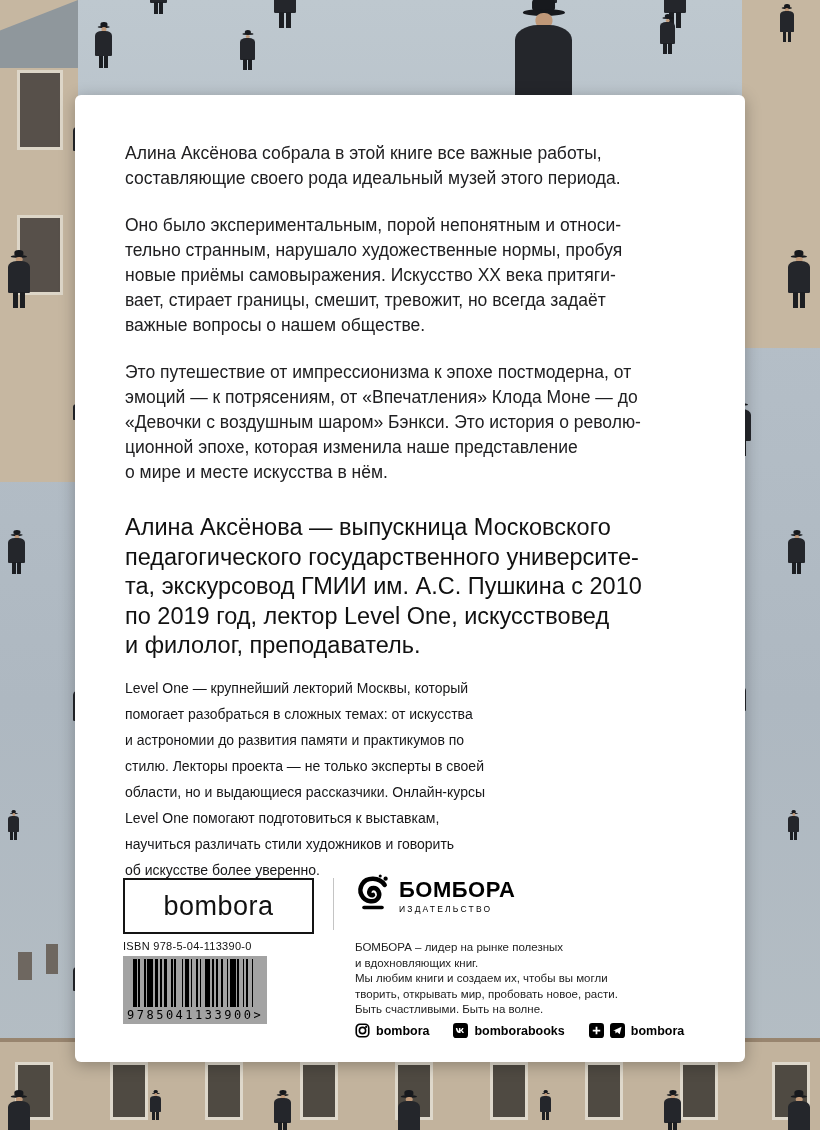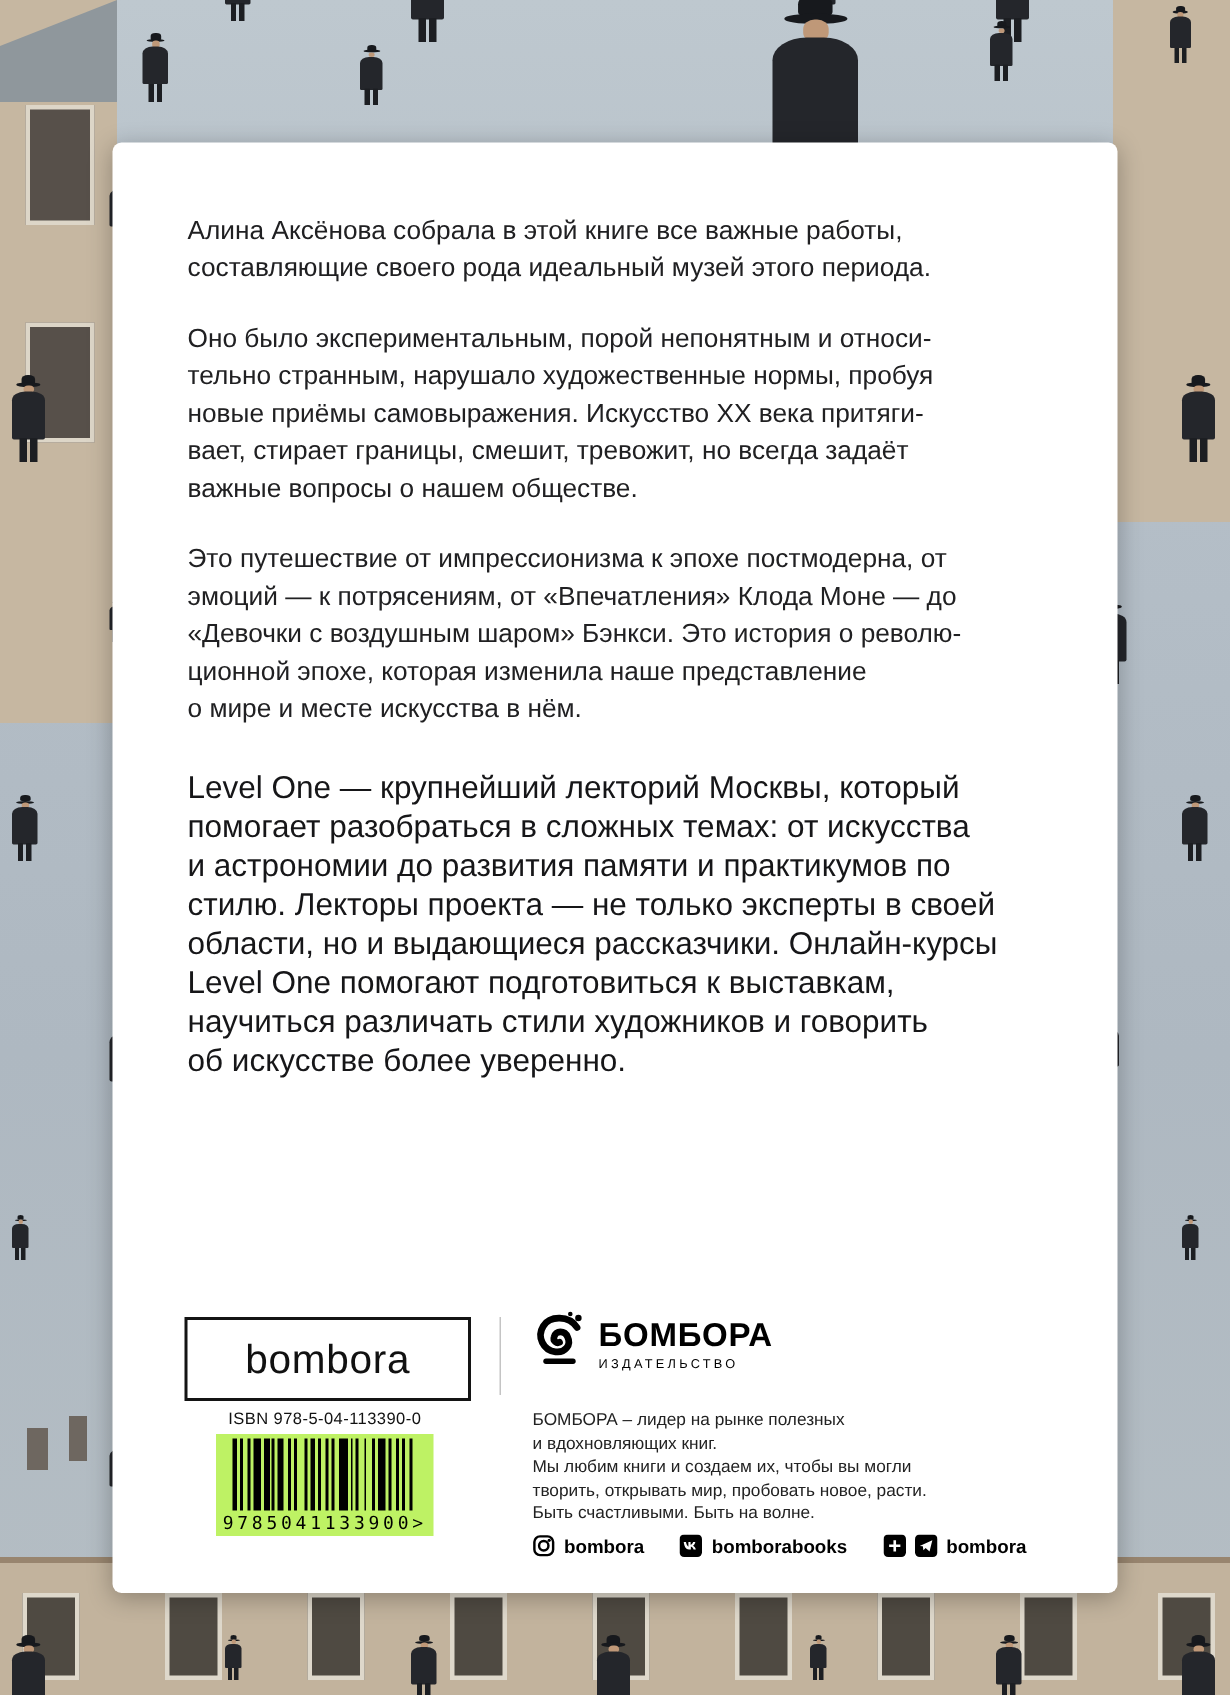--- a/index.html
+++ b/index.html
@@ -36,39 +36,39 @@
   .fig .legs{position:absolute;left:22%;top:73%;width:56%;height:27%;
       background:linear-gradient(90deg,#1c1e22 0 40%,rgba(0,0,0,0) 40% 60%,#1c1e22 60% 100%);}
 
   
   .card{position:absolute;left:75px;top:95px;width:670px;height:967px;background:#fff;
       border-radius:6px;z-index:10;box-shadow:0 3px 16px rgba(0,0,0,.28);color:#1c1c1e;}
   .card-text{position:absolute;left:50px;top:46px;right:38px;}
   .p-small{font-size:17.5px;line-height:25px;margin:0 0 22px 0;white-space:pre-line;color:#202022;}
   .p-small:nth-of-type(3){margin-bottom:28px;}
   .bio{font-size:23.5px;line-height:29.5px;margin:0 0 14px 0;white-space:pre-line;color:#111;}
-  .levelone{font-size:21px;line-height:26px;margin:0;white-space:pre-line;color:#161618;}
+  .levelone{font-size:14px;line-height:26px;margin:0;white-space:pre-line;color:#161618;}
 
   
   .levelvan-box{position:absolute;left:48px;top:783px;width:187px;height:52px;border:2px solid #141414;
       display:flex;align-items:center;justify-content:center;font-size:27px;color:#111;letter-spacing:.5px;}
   .footer-divider{position:absolute;left:258px;top:783px;width:1px;height:52px;background:#c4c4c4;}
   .bombora-lockup{position:absolute;left:280px;top:778px;display:flex;align-items:center;gap:8px;}
   .bombora-name{font-size:22px;font-weight:bold;color:#000;letter-spacing:.5px;line-height:1;}
   .bombora-sub{font-size:8.5px;letter-spacing:2.2px;color:#000;margin-top:3px;text-transform:uppercase;}
   .publisher-desc{position:absolute;left:280px;top:845px;width:340px;font-size:11.5px;line-height:15.5px;
       color:#222;white-space:pre-line;}
   .socials{position:absolute;left:280px;top:928px;display:flex;align-items:center;gap:24px;}
   .social{display:flex;align-items:center;gap:6px;font-size:12.5px;font-weight:bold;color:#000;}
   .social svg{display:block;}
 
   
-  .isbn-block{position:absolute;left:48px;top:845px;width:187px;text-align:center;}
+  .isbn-block{position:absolute;left:48px;top:845px;width:187px;}
   .isbn-label{font-size:11px;color:#111;margin-bottom:4px;letter-spacing:.3px;}
-  .barcode{background:#bef264;padding:3px 4px 2px;display:inline-block;}
+  .barcode{background:#a3a3a3;padding:3px 4px 2px;display:inline-block;}
   .barcode-bars{height:48px;display:flex;align-items:stretch;justify-content:center;}
   .barcode-bars i{display:block;height:100%;}
   .barcode-bars i.bar{background:#000;}
   .barcode-digits{font-family:"DejaVu Sans Mono",monospace;font-size:12px;color:#000;letter-spacing:2.5px;margin-top:1px;}
 </style>
 </head>
 <body>
 
 <div class="page">
 
@@ -516,20 +516,25 @@
       <p class="p-small">Оно было экспериментальным, порой непонятным и относи-
 тельно странным, нарушало художественные нормы, пробуя
 новые приёмы самовыражения. Искусство XX века притяги-
 вает, стирает границы, смешит, тревожит, но всегда задаёт
 важные вопросы о нашем обществе.</p>
       <p class="p-small">Это путешествие от импрессионизма к эпохе постмодерна, от
 эмоций — к потрясениям, от «Впечатления» Клода Моне — до
 «Девочки с воздушным шаром» Бэнкси. Это история о револю-
 ционной эпохе, которая изменила наше представление
 о мире и месте искусства в нём.</p>
+      <p class="bio">Алина Аксёнова — выпускница Московского
+педагогического государственного университе-
+та, экскурсовод ГМИИ им. А.С. Пушкина с 2010
+по 2019 год, лектор Level One, искусствовед
+и филолог, преподаватель.</p>
       <p class="levelone">Level One — крупнейший лекторий Москвы, который
 помогает разобраться в сложных темах: от искусства
 и астрономии до развития памяти и практикумов по
 стилю. Лекторы проекта — не только эксперты в своей
 области, но и выдающиеся рассказчики. Онлайн-курсы
 Level One помогают подготовиться к выставкам,
 научиться различать стили художников и говорить
 об искусстве более уверенно.</p>
     </div>
 

